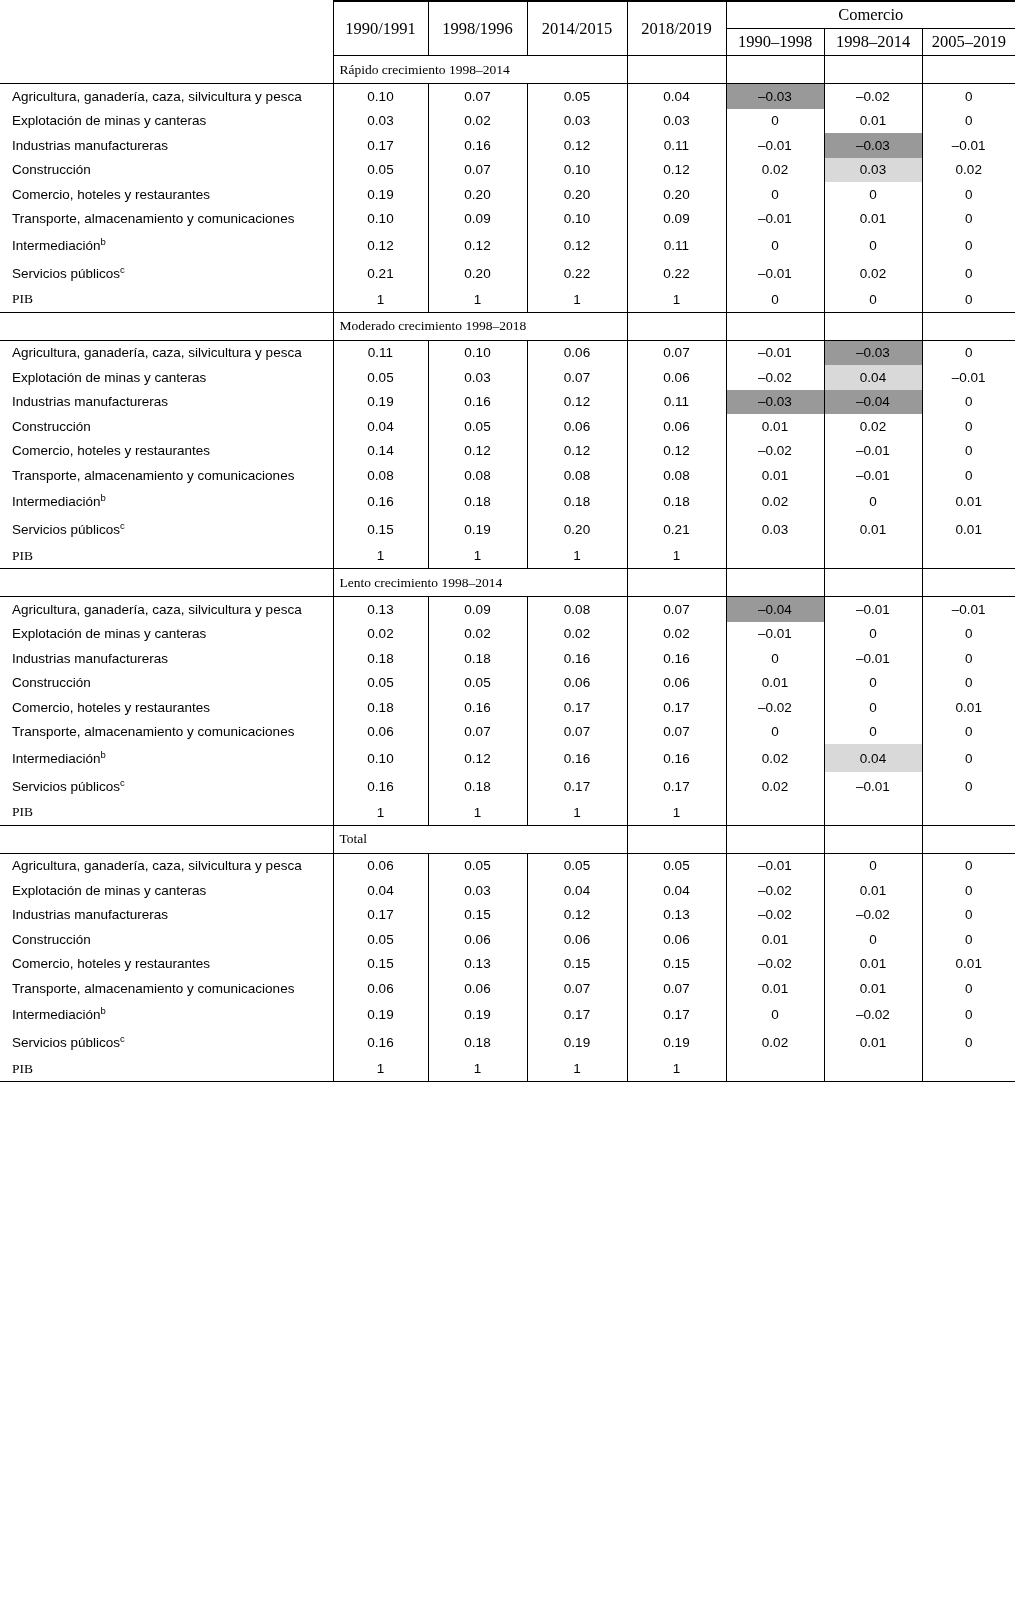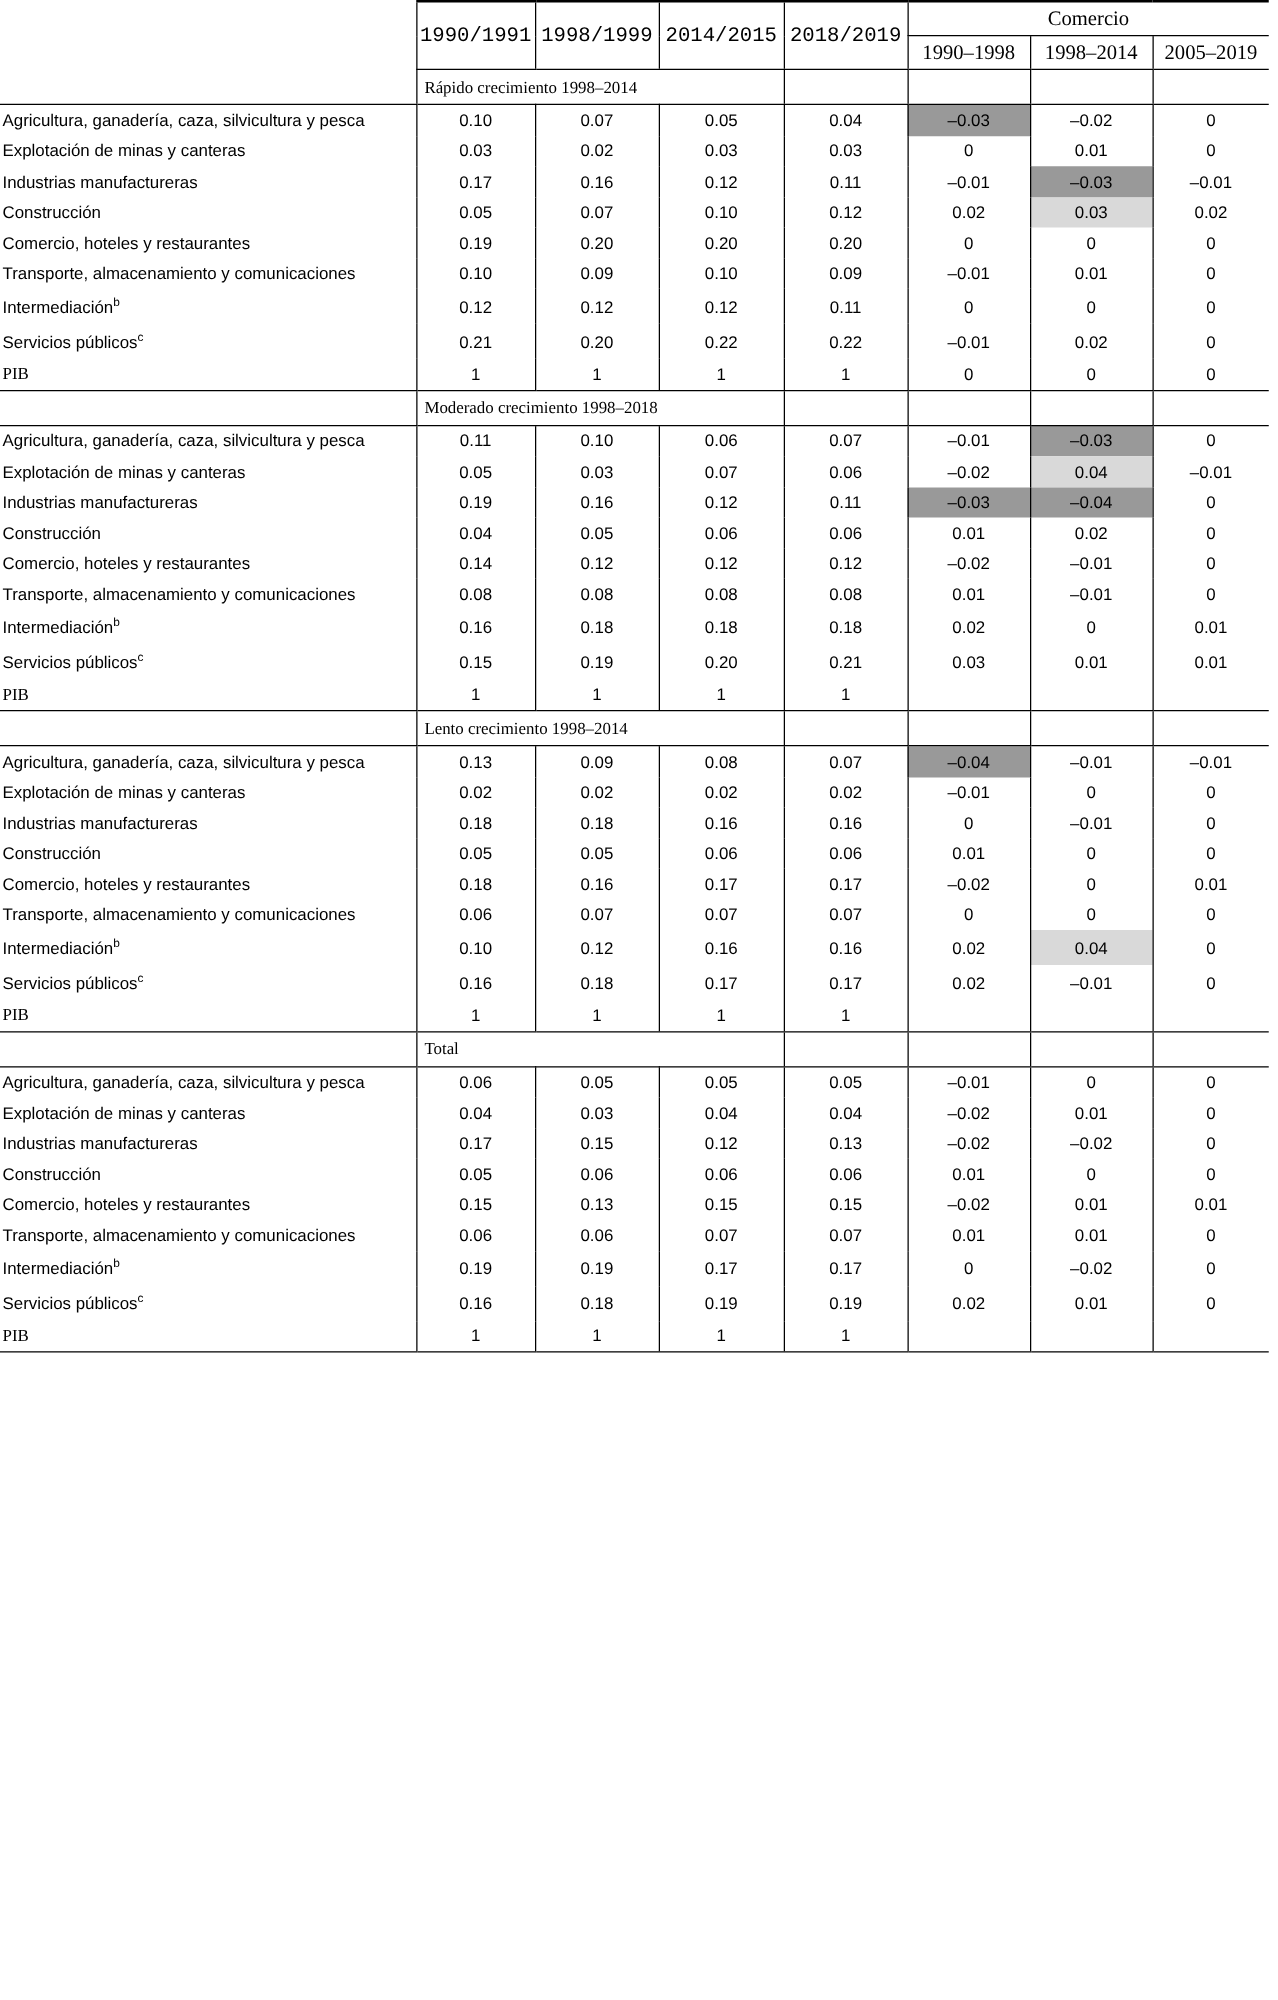--- a/index.html
+++ b/index.html
@@ -50,21 +50,20 @@
   }
 
   th.hd-blank { border: none; }
 
   th.hd-year {
     height: 52px;
     vertical-align: middle;
     border-left: 1.2px solid #000;
     border-top: 2px solid #000;
     border-bottom: 1.2px solid #000;
-    font-family: Liberation Mono, monospace;
   }
   th.hd-cambios {
     height: 26px;
     vertical-align: middle;
     border-left: 1.2px solid #000;
     border-top: 2px solid #000;
     border-bottom: 1.2px solid #000;
   }
   th.hd-sub {
     height: 26px;
@@ -96,21 +95,21 @@
 
   
   tbody td {
     padding: 0;
     height: 24.5px;
     vertical-align: middle;
     font-size: 13.5px;
   }
   td.lbl {
     text-align: left;
-    padding-left: 2px;
+    padding-left: 12px;
     white-space: nowrap;
   }
   td.num {
     text-align: center;
     border-left: 1.2px solid #000;
   }
   tr.tall td { height: 28px; }
 
   
   tr.block-end td { border-bottom: 1.2px solid #000; }
@@ -137,21 +136,21 @@
         <col class="c-v3">
         <col class="c-v4">
       <col class="c-ch">
         <col class="c-ch2">
         <col class="c-ch3">
     </colgroup>
     <thead>
       <tr>
         <th class="hd-blank" rowspan="2"></th>
         <th class="hd-year" rowspan="2">1990/1991</th>
-        <th class="hd-year" rowspan="2">1998/1999</th>
+        <th class="hd-year" rowspan="2">1998/1996</th>
         <th class="hd-year" rowspan="2">2014/2015</th>
         <th class="hd-year" rowspan="2">2018/2019</th>
         <th class="hd-cambios" colspan="3">Comercio</th>
       </tr>
       <tr>
         <th class="hd-sub">1990–1998</th>
         <th class="hd-sub">1998–2014</th>
         <th class="hd-sub">2005–2019</th>
       </tr>
     </thead>

